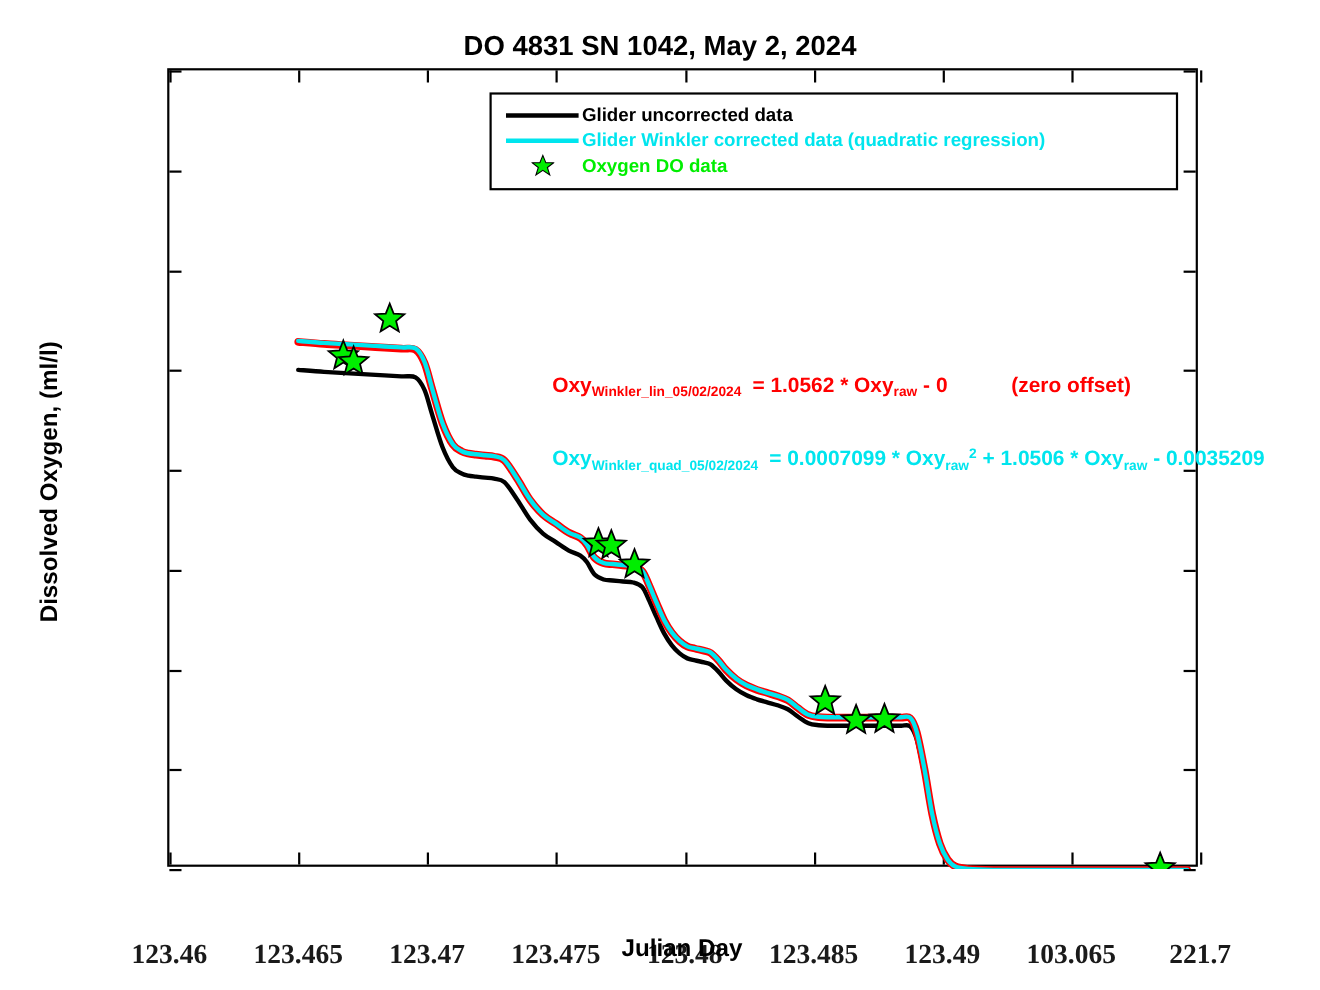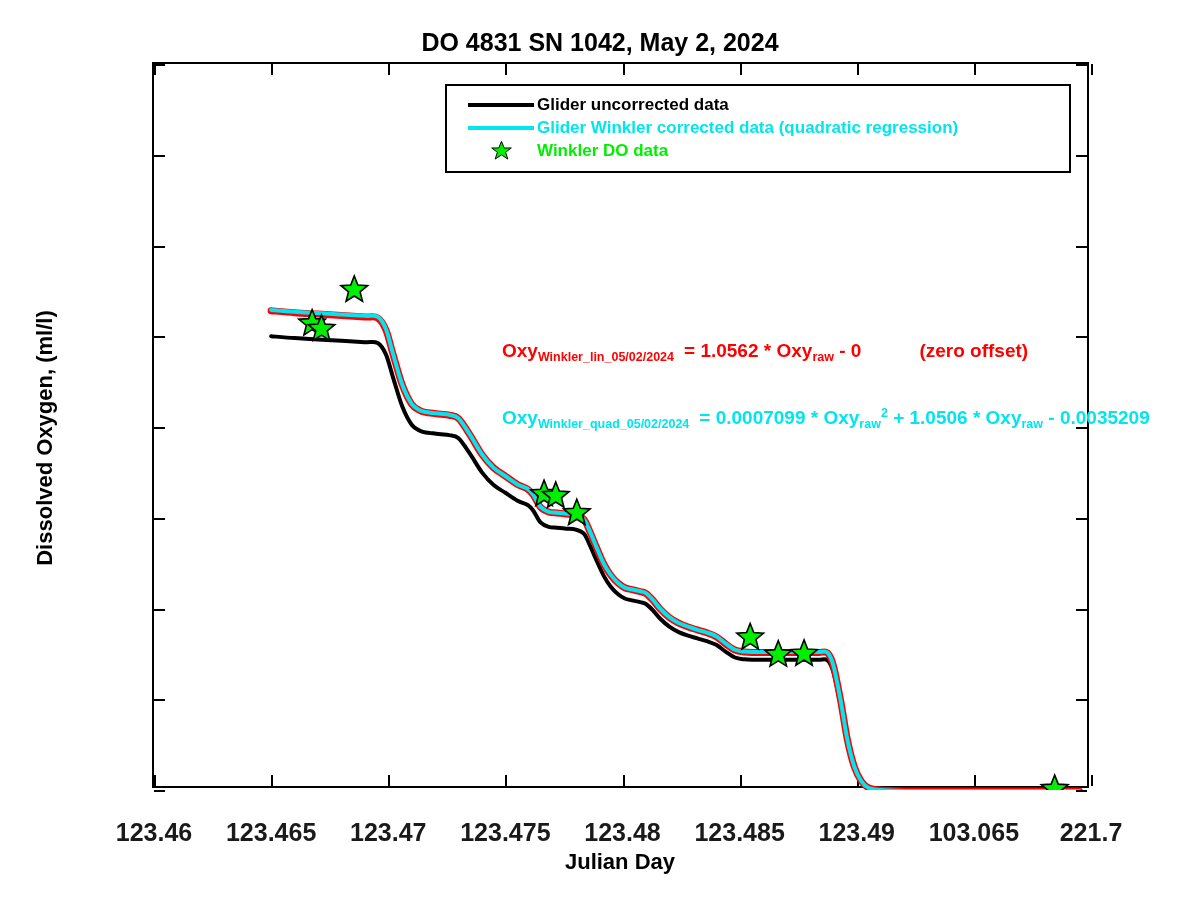--- a/index.html
+++ b/index.html
@@ -40,24 +40,24 @@
     border-top:2.5px solid #000;
   }
   .ytick.right{left:auto;right:0;}
   .xtick{
     position:absolute;bottom:0;height:11px;width:0;
     border-left:2.5px solid #000;
   }
   .xtick.top{bottom:auto;top:0;}
   .xlabel-tick{
     position:absolute;
-    top:754px;
+    top:790px;
     width:160px;margin-left:-80px;
     text-align:center;
-    font-size:25px;font-weight:bold;color:#1a1a1a;
+    font-size:25px;font-weight:bold;color:#1a1a1a;font-family:Liberation Serif, serif;
   }
 
   
   .xaxis-title{
     position:absolute;
     left:0;right:0;top:849px;
     text-align:center;
     font-size:22px;font-weight:bold;color:#000;padding-left:40px;
   }
   .yaxis-title{
@@ -70,21 +70,21 @@
     transform-origin:center center;
   }
 
   
   .legend-box{
     position:absolute;
     left:443px;top:82px;
     width:626px;
     border:2px solid #000;
     background:#fff;
-    padding:7px 10px 9px 18px;
+    padding:7px 10px 9px 10px;
     box-sizing:border-box;
   }
   .legend-row{
     display:flex;align-items:center;
     height:23px;
   }
   .legend-key{
     width:72px;flex:0 0 72px;
     display:flex;align-items:center;justify-content:center;
     height:100%;
@@ -217,21 +217,21 @@
           </span>
           <span class="legend-text" style="color:#00e5ee">Glider Winkler corrected data (quadratic regression)</span>
         </div>
 
         <div class="legend-row">
           <span class="legend-key">
             <svg class="legend-star" viewBox="0 0 24 24">
                 <polygon points="12,1.5 15.1,9.1 23.2,9.1 16.7,14.0 19.2,21.8 12,17.0 4.8,21.8 7.3,14.0 0.8,9.1 8.9,9.1" fill="#00ee00" stroke="#000" stroke-width="1.1"></polygon>
               </svg>
           </span>
-          <span class="legend-text" style="color:#00ee00">Winkler DO data</span>
+          <span class="legend-text" style="color:#00ee00">Oxygen DO data</span>
         </div>
 
       </div>
 
     </div>
   </div>
 
 
   <div class="eq eq-red">
     <span>Oxy</span><sub>Winkler_lin_05/02/2024</sub><span class="gap-s"></span><span>=  1.0562 * Oxy</span><sub>raw</sub><span> - 0</span><span class="gap"></span><span>(zero offset)</span>

